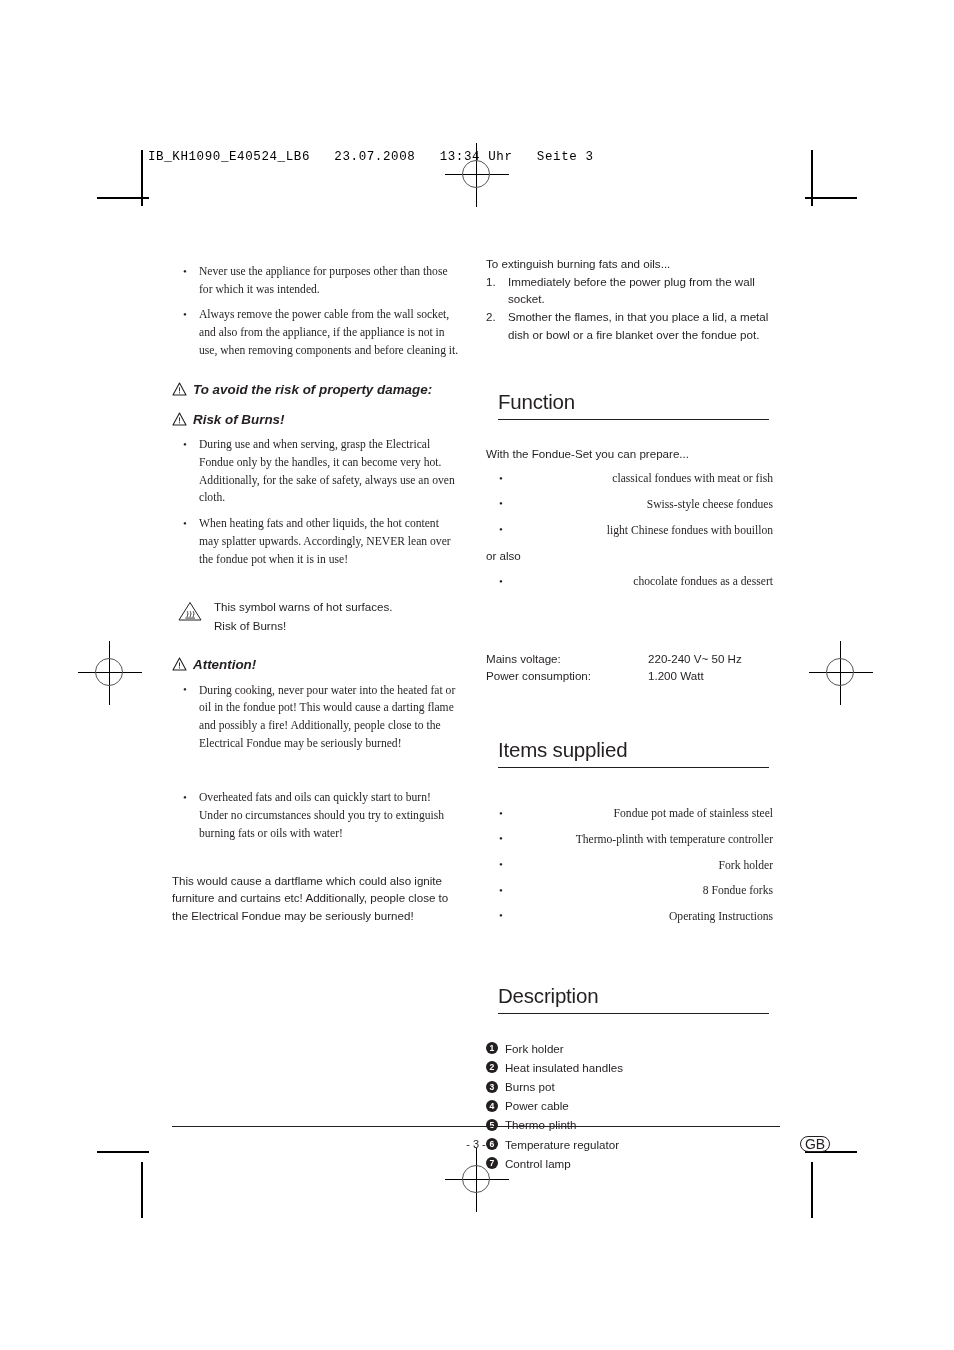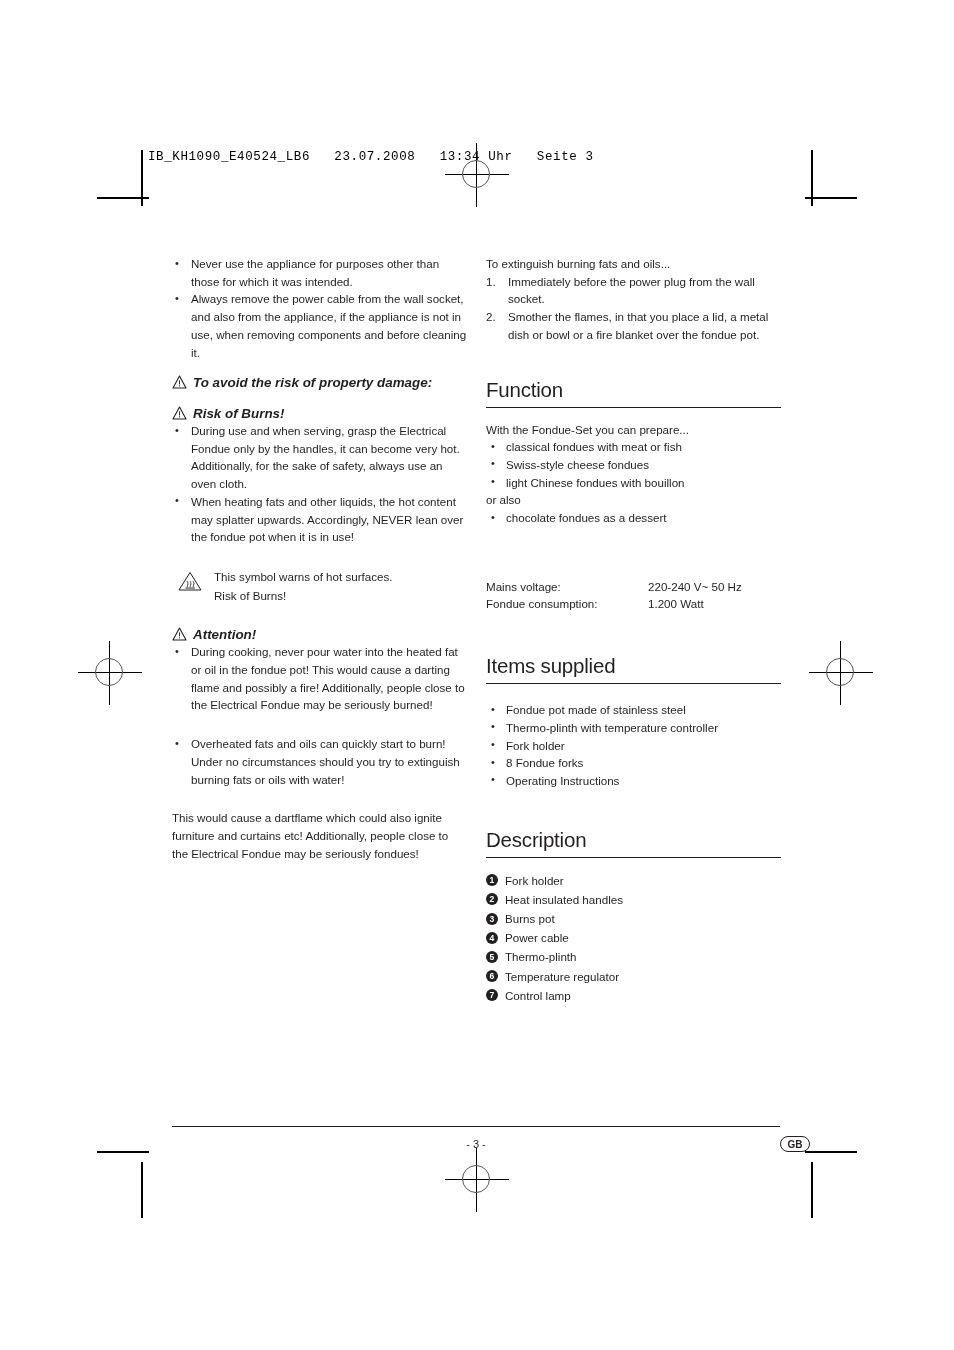--- a/index.html
+++ b/index.html
@@ -82,21 +82,22 @@
   .para { margin: 0 0 0 0; }
 
   ul.bullets, ol.numbers {
     list-style: none;
     margin: 0;
     padding: 0;
   }
   ul.bullets > li {
     position: relative;
     padding-left: 19px;
-    margin: 0;
+    margin: 8px;
+    font-family: Liberation Serif, serif;
   }
   ul.bullets > li::before {
     content: "\2022";
     position: absolute;
     left: 3px;
     top: -0.5px;
     font-size: 11px;
   }
   ol.numbers { counter-reset: n; }
   ol.numbers > li {
@@ -105,21 +106,21 @@
     counter-increment: n;
   }
   ol.numbers > li::before {
     content: counter(n) ".";
     position: absolute;
     left: 0;
     top: 0;
   }
 
   
-  ul.bullets.indent > li { padding-left: 20px; }
+  ul.bullets.indent > li { padding-left: 20px; text-align: right; }
   ul.bullets.indent > li::before { left: 5px; }
   .spacer-md { height: 13px; }
   .spacer-lg { height: 21px; }
 
   
   .warn-head {
     position: relative;
     padding-left: 21px;
     font-weight: bold;
     font-style: italic;
@@ -144,21 +145,21 @@
     left: 5px;
     top: 3px;
   }
 
   
   .sec-head {
     font-size: 20.5px;
     line-height: 24px;
     font-weight: normal;
     letter-spacing: -0.2px;
-    margin: 0;
+    margin: 12px;
     padding-bottom: 5px;
     border-bottom: 1.6px solid #231f20;
     color: #231f20;
   }
 
   
   .spec-row { display: flex; }
   .spec-key { width: 118px; flex: 0 0 118px; }
   .spec-val { flex: 1 1 auto; margin-left: 44px; }
 
@@ -198,28 +199,28 @@
     position: absolute;
     top: 1138px;
     left: 172px;
     width: 608px;
     text-align: center;
     font-size: 11px;
     color: #231f20;
   }
   .lang-badge {
     position: absolute;
-    left: 780px;
+    left: 800px;
     top: 1136px;
     width: 30px;
     height: 16px;
     border: 1px solid #231f20;
     border-radius: 9px;
-    font-size: 10px;
-    font-weight: bold;
+    font-size: 14px;
+    font-weight: normal;
     line-height: 15px;
     text-align: center;
     color: #231f20;
     box-sizing: border-box;
   }
 </style>
 </head>
 <body>
 
 <div>
@@ -331,21 +332,21 @@
     </ul>
 
     <div class="spacer-lg"></div>
 
     <ul class="bullets">
       <li>Overheated fats and oils can quickly start to burn! Under no circumstances should you try to extinguish burning fats or oils with water!</li>
     </ul>
 
     <div class="spacer-lg"></div>
 
-    <p class="para">This would cause a dartflame which could also ignite furniture and curtains etc! Additionally, people close to the Electrical Fondue may be seriously fondues!</p>
+    <p class="para">This would cause a dartflame which could also ignite furniture and curtains etc! Additionally, people close to the Electrical Fondue may be seriously burned!</p>
   </div>
 
   <div class="col col-right">
 
     <p class="para">To extinguish burning fats and oils...</p>
     <ol class="numbers">
       <li>Immediately before the power plug from the wall socket.</li>
       <li>Smother the flames, in that you place a lid, a metal dish or bowl or a fire blanket over the fondue pot.</li>
     </ol>
 
@@ -368,21 +369,21 @@
     <div class="spacer-lg"></div>
     <div style="height:14px"></div>
 
     <div style="height:16px"></div>
     <div>
       <div class="spec-row">
         <span class="spec-key">Mains voltage:</span>
         <span class="spec-val">220-240 V~ 50 Hz</span>
       </div>
       <div class="spec-row">
-        <span class="spec-key">Fondue consumption:</span>
+        <span class="spec-key">Power consumption:</span>
         <span class="spec-val">1.200 Watt</span>
       </div>
     </div>
 
     <div class="spacer-lg"></div>
     <div style="height:20px"></div>
 
     <h2 class="sec-head">Items supplied</h2>
     <div style="height:17px"></div>
     <ul class="bullets indent">

